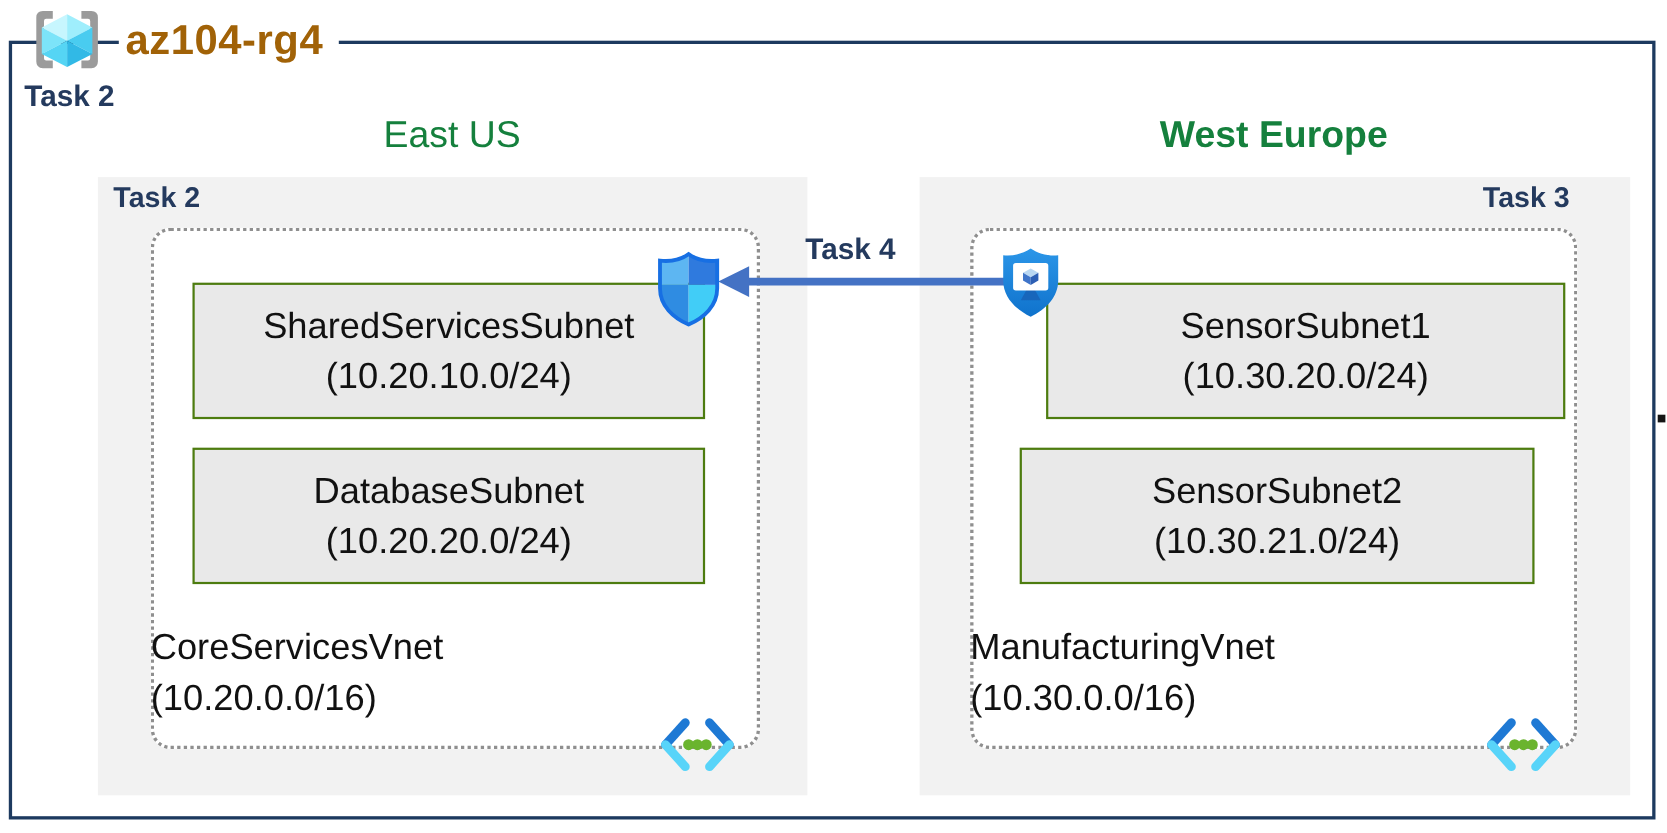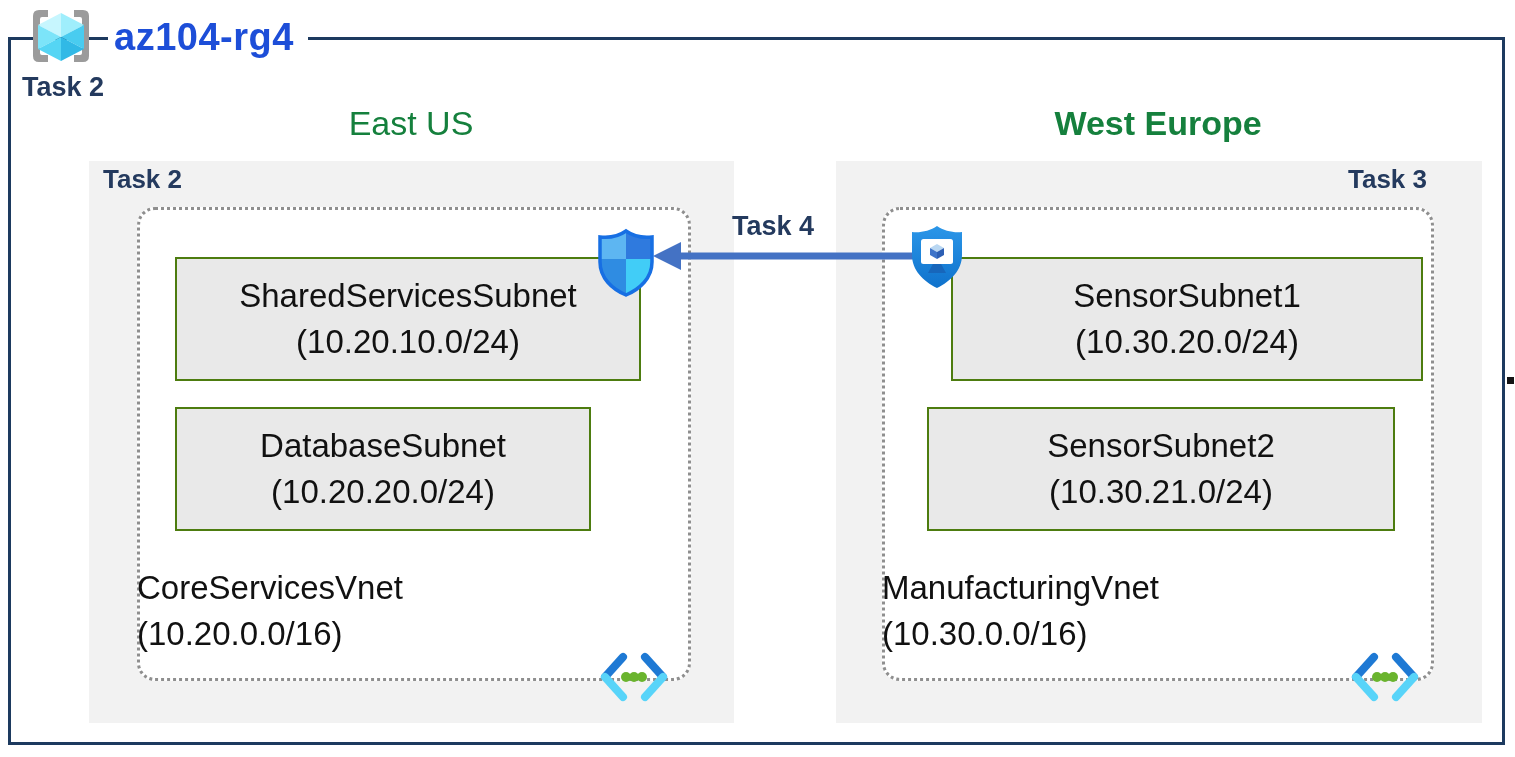--- a/index.html
+++ b/index.html
@@ -5,21 +5,21 @@
   html,body { margin:0; padding:0; background:#ffffff; }
   .canvas { position:relative; width:1515px; height:757px; background:#ffffff;
             font-family:"Liberation Sans", sans-serif; overflow:hidden; }
   .abs { position:absolute; }
 
   
   .frame { left:8px; top:37px; width:1497px; height:708px;
            border:3px solid #1d3a5f; box-sizing:border-box; z-index:1; }
 
   
-  .rg-title { left:108px; top:14px; font-size:38px; font-weight:700; color:#1d4ed8;
+  .rg-title { left:108px; top:14px; font-size:38px; font-weight:700; color:#a16207;
               background:#fff; padding:0 14px 0 6px; line-height:46px; z-index:3; letter-spacing:0.5px;}
   .rg-icon { left:26px; top:5px; z-index:4; }
   .task1 { left:22px; top:72px; font-size:27px; font-weight:700; color:#243a5e; z-index:3; }
 
   .region-label { top:104px; font-size:34px; color:#15803d; z-index:2; white-space:nowrap;
                   transform:translateX(-50%); }
   .region-east { left:411px; font-weight:400; }
   .region-west { left:1158px; font-weight:600; }
 
   
@@ -35,21 +35,21 @@
   .vnet { background:#ffffff; border:3px dotted #8f8f8f; border-radius:18px;
           box-sizing:border-box; z-index:2; }
   .vnet-left  { left:137px; top:207px; width:554px; height:474px; }
   .vnet-right { left:882px; top:207px; width:552px; height:474px; }
 
   
   .subnet { background:#e9e9e9; border:2px solid #4d7c0f; box-sizing:border-box;
             display:flex; flex-direction:column; align-items:center; justify-content:center;
             font-size:33px; line-height:46px; color:#111; text-align:center; z-index:3; }
   .sn-l1 { left:175px; top:257px; width:466px; height:124px; }
-  .sn-l2 { left:175px; top:407px; width:416px; height:124px; }
+  .sn-l2 { left:175px; top:407px; width:466px; height:124px; }
   .sn-r1 { left:927px; top:257px; width:472px; height:124px;margin-left:24px; }
   .sn-r2 { left:927px; top:407px; width:468px; height:124px; }
 
   
   .vnet-label { font-size:33px; line-height:46px; color:#111; z-index:3; }
   .vl-left  { left:137px; top:565px; width:554px; }
   .vl-right { left:882px; top:565px; width:552px; }
 
   
   .arrow-svg { left:650px; top:239px; z-index:4; }

